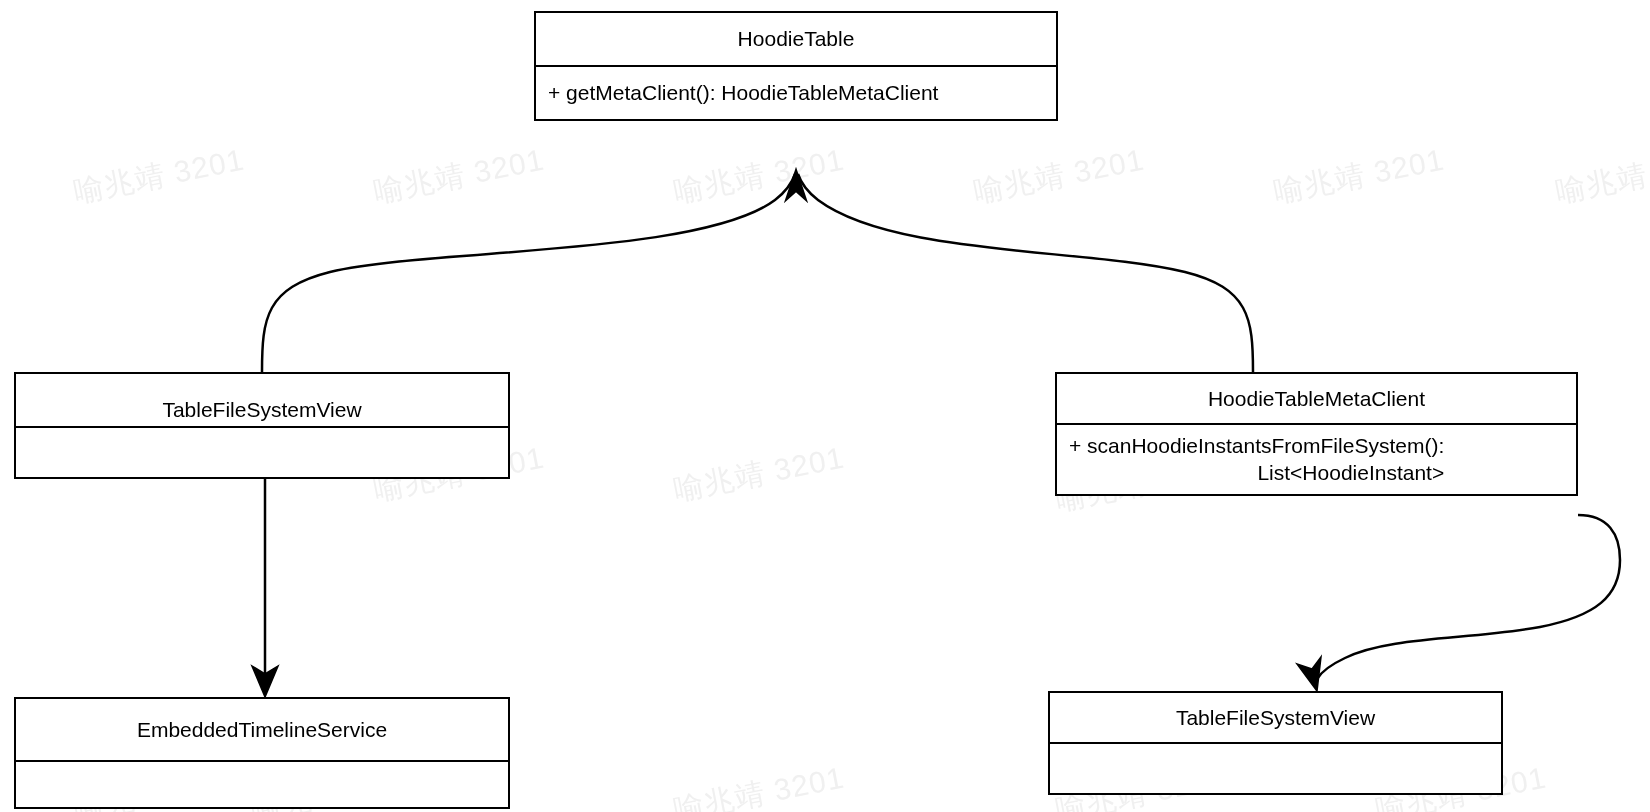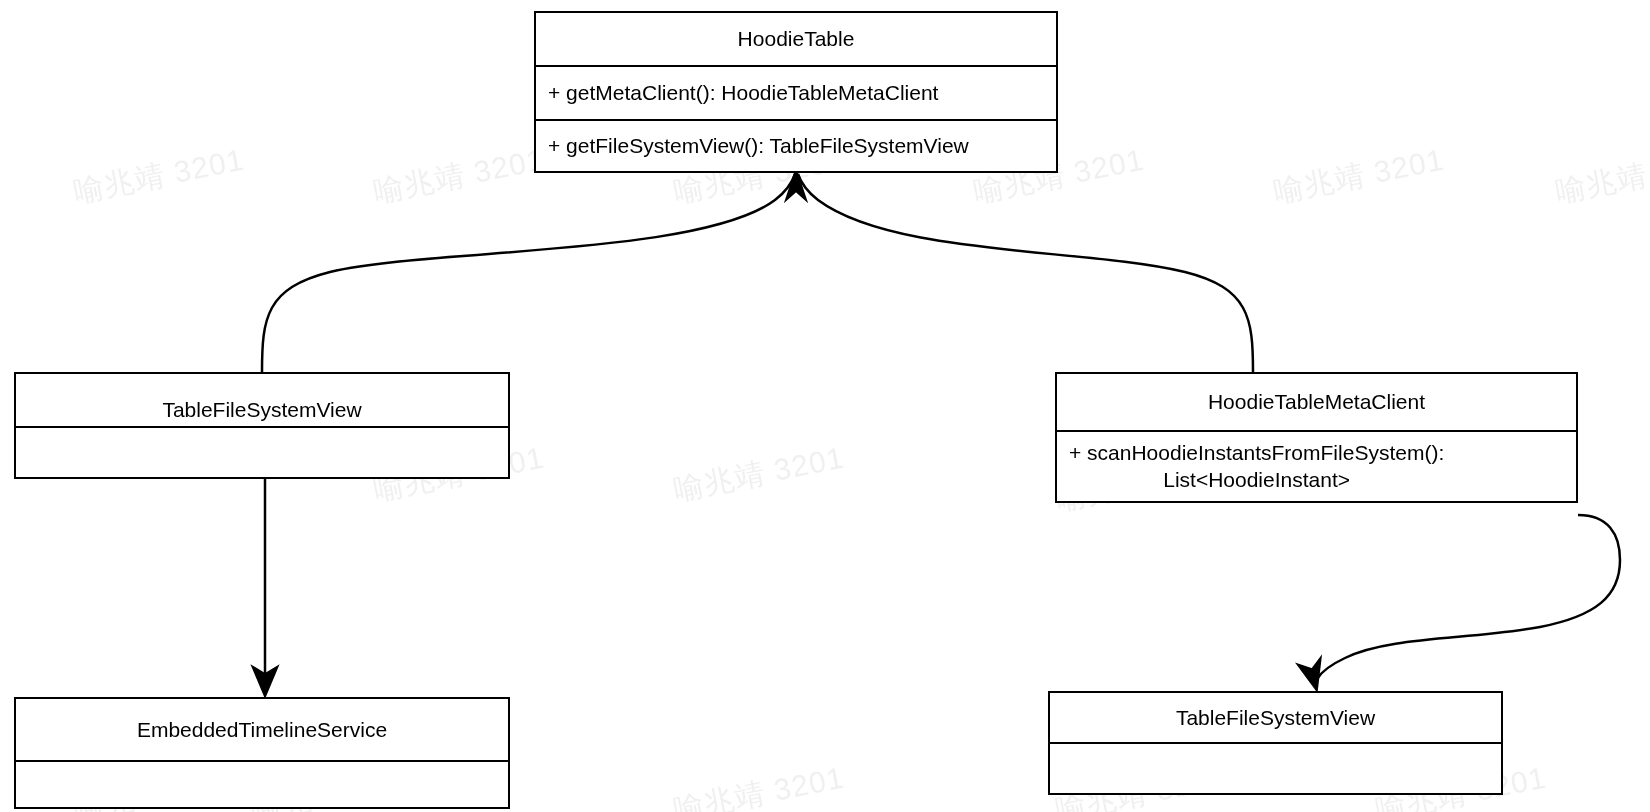--- a/index.html
+++ b/index.html
@@ -76,38 +76,38 @@
   .uml-section {
     box-sizing: border-box;
     padding: 8px 12px;
   }
   .uml-section + .uml-section {
     border-top: 2px solid #000000;
   }
   .uml-member {
     font-size: 21px;
     line-height: 1.25;
-    text-align: center;
+    text-align: right;
     white-space: pre-line;
   }
   .uml-section.empty {
     min-height: 30px;
   }
 
   
   #box-hoodie-table      { left: 534px;  top: 11px;  width: 524px; }
   #box-hoodie-table .uml-name      { height: 54px; }
   #box-hoodie-table .uml-section   { height: 52px; display:flex; align-items:center; }
 
   #box-table-fs-view     { left: 14px;   top: 372px; width: 496px; }
   #box-table-fs-view .uml-name     { height: 35px; margin-top: 19px; }
   #box-table-fs-view .uml-section  { height: 49px; }
 
   #box-meta-client       { left: 1055px; top: 372px; width: 523px; }
-  #box-meta-client .uml-name       { height: 58px; }
+  #box-meta-client .uml-name       { height: 51px; }
   #box-meta-client .sec-1          { height: 48px; display:flex; align-items:center; }
   #box-meta-client .sec-2          { height: 69px; display:flex; align-items:center; }
 
   #box-embedded-timeline { left: 14px;   top: 697px; width: 496px; }
   #box-embedded-timeline .uml-name { height: 63px; }
   #box-embedded-timeline .uml-section { height: 45px; }
 
   #box-active-timeline   { left: 1048px; top: 691px; width: 455px; }
   #box-active-timeline .uml-name   { height: 51px; }
   #box-active-timeline .uml-section { height: 49px; }
@@ -158,23 +158,20 @@
              C 1470 640, 1390 636, 1345 658
              C 1328 666, 1320 674, 1317 679" fill="none" stroke="#000000" stroke-width="2.5"></path>
     <path d="M 1317 691 L 1297 664 L 1312 669 L 1321 657 Z" fill="#000000" stroke="#000000" stroke-width="1.5" stroke-linejoin="miter"></path>
   </svg>
 
   <div class="uml-class" id="box-hoodie-table">
     <div class="uml-name">HoodieTable</div>
     <div class="uml-section">
       <div class="uml-member">+ getMetaClient(): HoodieTableMetaClient</div>
     </div>
-    <div class="uml-section">
-      <div class="uml-member">+ getFileSystemView(): TableFileSystemView</div>
-    </div>
   </div>
 
   <div class="uml-class" id="box-table-fs-view">
     <div class="uml-name">TableFileSystemView</div>
     <div class="uml-section empty">
       <div class="uml-member"></div>
     </div>
   </div>
 
   <div class="uml-class" id="box-meta-client">

